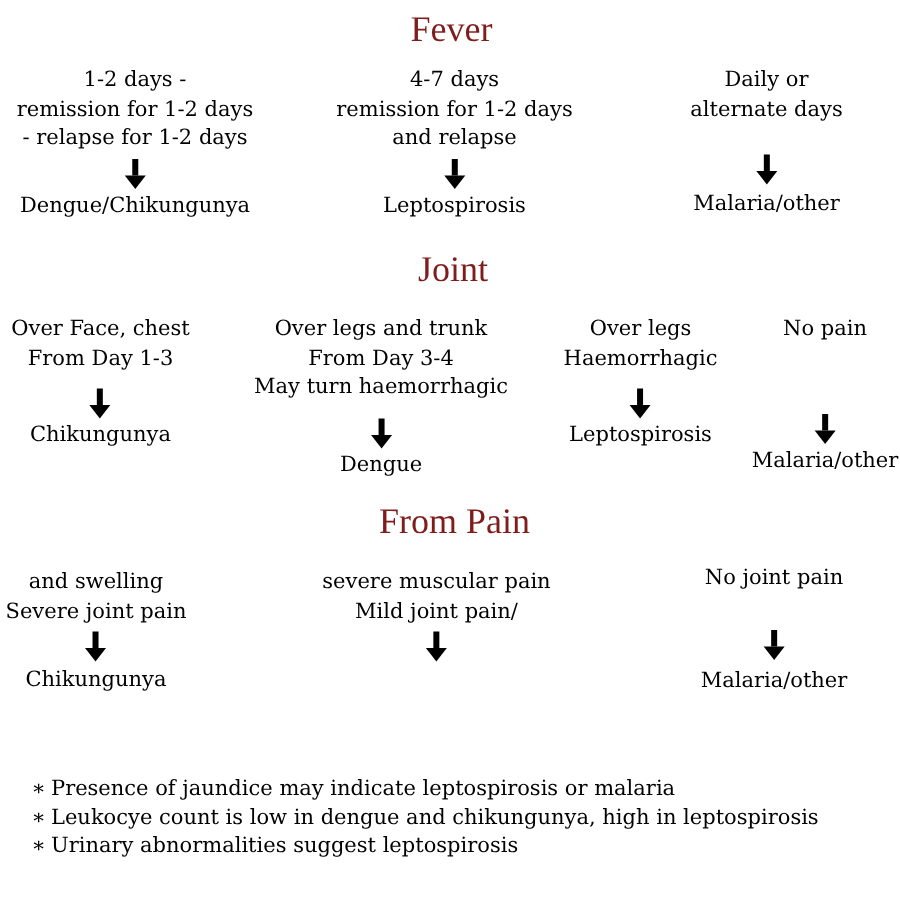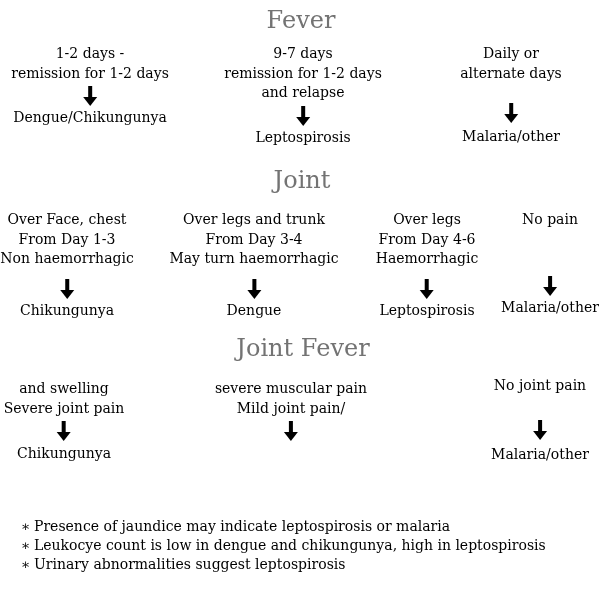--- a/index.html
+++ b/index.html
@@ -14,21 +14,22 @@
     font-family: "DejaVu Serif", "Liberation Serif", serif;
     position: relative;
     overflow: hidden;
   }
   .sec-title {
     position: absolute;
     transform: translateX(-50%);
     font-size: 24px;
     line-height: 30px;
     white-space: nowrap;
-    color: #737373;
+    color: #7f1d1d;
+    font-family: Liberation Serif, serif;
   }
   .col {
     position: absolute;
     transform: translateX(-50%);
     display: flex;
     flex-direction: column;
     align-items: center;
     font-size: 14px;
     line-height: 19.5px;
     text-align: center;
@@ -76,29 +77,30 @@
   }
 </style>
 </head>
 <body>
 
 <div class="sec-title" style="left:301px; top:5px">Fever</div>
 
 <div class="col" style="left:90px; top:44px">
   <div class="line">1-2 days -</div>
   <div class="line">remission for 1-2 days</div>
+  <div class="line">- relapse for 1-2 days</div>
   <div class="arrow" style="margin-top:3px">
       <span class="stem"></span>
       <span class="head"></span>
     </div>
   <div class="result">Dengue/Chikungunya</div>
 </div>
 
 <div class="col" style="left:303px; top:44px">
-  <div class="line">9-7 days</div>
+  <div class="line">4-7 days</div>
   <div class="line">remission for 1-2 days</div>
   <div class="line">and relapse</div>
   <div class="arrow" style="margin-top:3px">
       <span class="stem"></span>
       <span class="head"></span>
     </div>
   <div class="result">Leptospirosis</div>
 </div>
 
 <div class="col" style="left:511px; top:44px">
@@ -109,81 +111,79 @@
       <span class="head"></span>
     </div>
   <div class="result" style="margin-top:4px">Malaria/other</div>
 </div>
 
 <div class="sec-title" style="left:302px; top:165px">Joint</div>
 
 <div class="col" style="left:67px; top:210px">
   <div class="line">Over Face, chest</div>
   <div class="line">From Day 1-3</div>
-  <div class="line">Non haemorrhagic</div>
   <div class="arrow" style="margin-top:10px">
       <span class="stem"></span>
       <span class="head"></span>
     </div>
   <div class="result">Chikungunya</div>
 </div>
 
 <div class="col" style="left:254px; top:210px">
   <div class="line">Over legs and trunk</div>
   <div class="line">From Day 3-4</div>
   <div class="line">May turn haemorrhagic</div>
   <div class="arrow" style="margin-top:10px">
       <span class="stem"></span>
       <span class="head"></span>
     </div>
   <div class="result">Dengue</div>
 </div>
 
 <div class="col" style="left:427px; top:210px">
   <div class="line">Over legs</div>
-  <div class="line">From Day 4-6</div>
   <div class="line">Haemorrhagic</div>
   <div class="arrow" style="margin-top:10px">
       <span class="stem"></span>
       <span class="head"></span>
     </div>
   <div class="result">Leptospirosis</div>
 </div>
 
 <div class="col" style="left:550px; top:210px">
   <div class="line">No pain</div>
   <div class="arrow" style="margin-top:46px">
       <span class="stem"></span>
       <span class="head"></span>
     </div>
   <div class="result">Malaria/other</div>
 </div>
 
-<div class="sec-title" style="left:303px; top:333px">Joint Fever</div>
+<div class="sec-title" style="left:303px; top:333px">From Pain</div>
 
 <div class="col" style="left:64px; top:379px">
   <div class="line">and swelling</div>
   <div class="line">Severe joint pain</div>
   <div class="arrow" style="margin-top:3px">
       <span class="stem"></span>
       <span class="head"></span>
     </div>
   <div class="result" style="margin-top:3px">Chikungunya</div>
 </div>
 
 <div class="col" style="left:291px; top:379px">
   <div class="line">severe muscular pain</div>
   <div class="line">Mild joint pain/</div>
   <div class="arrow" style="margin-top:3px">
       <span class="stem"></span>
       <span class="head"></span>
     </div>
 </div>
 
-<div class="col" style="left:540px; top:376px">
+<div class="col" style="left:516px; top:376px">
   <div class="line">No joint pain</div>
   <div class="arrow" style="margin-top:24px">
       <span class="stem"></span>
       <span class="head"></span>
     </div>
   <div class="result" style="margin-top:5px">Malaria/other</div>
 </div>
 
 <div class="footnotes">
   <div class="footnote">

